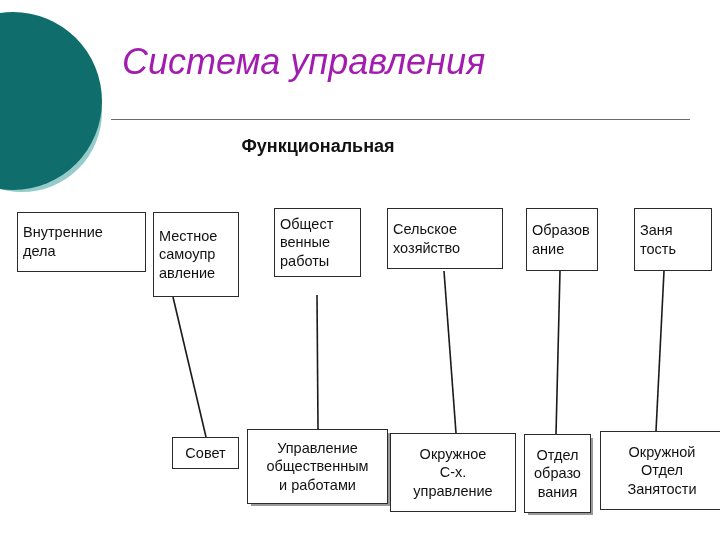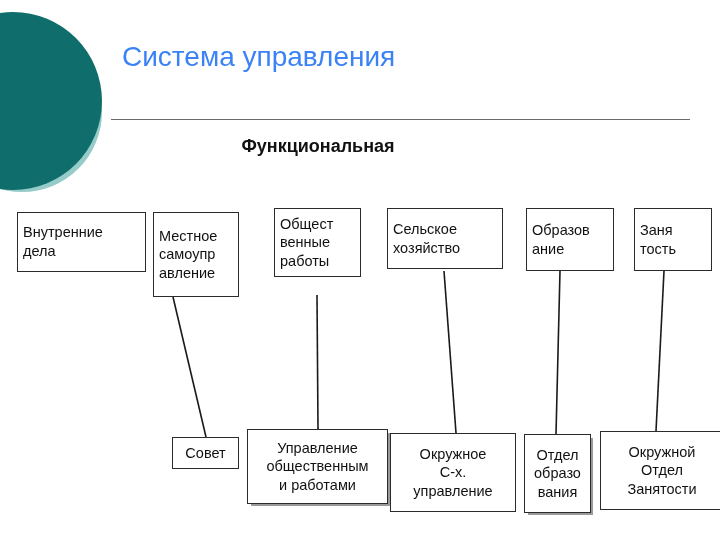--- a/index.html
+++ b/index.html
@@ -34,24 +34,25 @@
     height: 178px;
     border-radius: 50%;
     background: #0f6e6b;
   }
 
   
   .title {
     position: absolute;
     left: 122px;
     top: 41px;
-    font-size: 28px;
-    color: #3b82f6;
+    font-size: 36px;
+    color: #a21caf;
     letter-spacing: 0px;
     white-space: nowrap;
+    font-style: italic;
   }
   .divider {
     position: absolute;
     left: 111px;
     top: 119px;
     width: 579px;
     height: 0;
     border-top: 1px solid #6b6b6b;
   }
   .subtitle {
@@ -92,21 +93,21 @@
   .box.center { justify-content: center; text-align: center; }
   .box.left   { justify-content: flex-start; text-align: left; }
   .box.shadow { box-shadow: 3px 3px 0 -1px #9a9a9a; }
   .box .txt { display: block; width: 100%; }
 
   
   #b-internal   { left: 17px;  top: 212px; width: 129px; height: 60px; }
   #b-local      { left: 153px; top: 212px; width: 86px;  height: 85px; }
   #b-public     { left: 274px; top: 208px; width: 87px;  height: 69px; }
   #b-agri       { left: 387px; top: 208px; width: 116px; height: 61px; }
-  #b-education  { left: 526px; top: 208px; width: 88px;  height: 63px; }
+  #b-education  { left: 526px; top: 208px; width: 72px;  height: 63px; }
   #b-employment { left: 634px; top: 208px; width: 78px;  height: 63px; }
 
   
   #b-council    { left: 172px; top: 437px; width: 67px;  height: 32px; }
   #b-pwmgmt     { left: 247px; top: 429px; width: 141px; height: 75px; }
   #b-agrimgmt   { left: 390px; top: 433px; width: 126px; height: 79px; justify-content: center; }
   #b-edudept    { left: 524px; top: 434px; width: 67px;  height: 79px; }
   #b-empdept    { left: 600px; top: 431px; width: 124px; height: 79px; }
 </style>
 </head>

